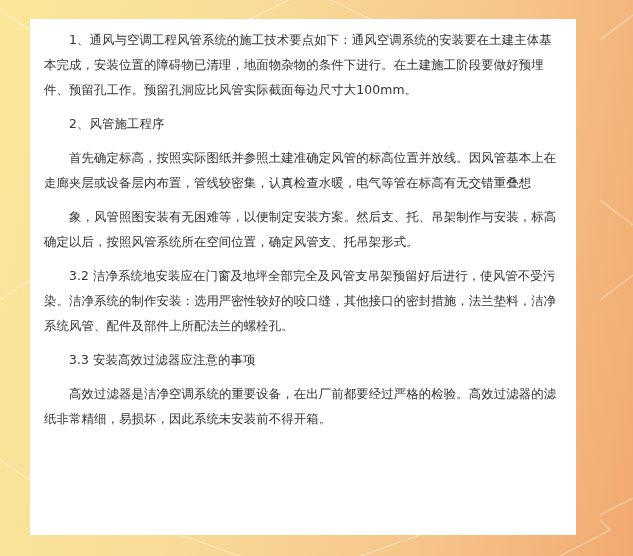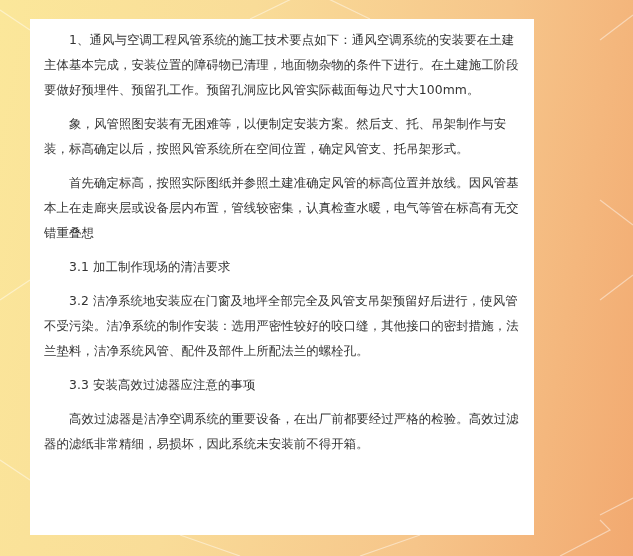--- a/index.html
+++ b/index.html
@@ -3,21 +3,21 @@
 <meta charset="utf-8">
 <style>
   html, body { margin: 0; padding: 0; }
   body {
     width: 633px; height: 556px; overflow: hidden; position: relative;
     background: linear-gradient(100deg, #fbe79a 0%, #f9dc98 35%, #f6c58a 70%, #f2a970 100%);
     font-family: "DejaVu Sans", "Liberation Sans", sans-serif;
   }
   .deco { position: absolute; inset: 0; pointer-events: none; }
   .card {
-    position: absolute; left: 30px; top: 19px; width: 504px; height: 516px;
+    position: absolute; left: 30px; top: 19px; width: 546px; height: 516px;
     background: #ffffff; box-sizing: border-box; padding: 8px 14px 0 14px;
   }
   .para {
     margin: 0 0 9px 0; font-size: 12.4px; line-height: 25px; color: #333333;
     text-indent: 25px; letter-spacing: 0.1px;
   }
 </style>
 </head>
 <body>
 
@@ -32,19 +32,19 @@
     <polyline points="600,515 633,498"></polyline>
     <polyline points="600,520 610,530 560,556"></polyline>
     <polyline points="180,535 240,556"></polyline>
     <polyline points="360,556 420,535"></polyline>
     <polyline points="600,40 633,15"></polyline>
   </g>
 </svg>
 
 <div class="card">
   <p class="para">1、通风与空调工程风管系统的施工技术要点如下：通风空调系统的安装要在土建主体基本完成，安装位置的障碍物已清理，地面物杂物的条件下进行。在土建施工阶段要做好预埋件、预留孔工作。预留孔洞应比风管实际截面每边尺寸大100mm。</p>
+  <p class="para">2、风管施工程序</p>
+  <p class="para">首先确定标高，按照实际图纸并参照土建准确定风管的标高位置并放线。因风管基本上在走廊夹层或设备层内布置，管线较密集，认真检查水暖，电气等管在标高有无交错重叠想</p>
   <p class="para">象，风管照图安装有无困难等，以便制定安装方案。然后支、托、吊架制作与安装，标高确定以后，按照风管系统所在空间位置，确定风管支、托吊架形式。</p>
-  <p class="para">首先确定标高，按照实际图纸并参照土建准确定风管的标高位置并放线。因风管基本上在走廊夹层或设备层内布置，管线较密集，认真检查水暖，电气等管在标高有无交错重叠想</p>
-  <p class="para">3.1 加工制作现场的清洁要求</p>
   <p class="para">3.2 洁净系统地安装应在门窗及地坪全部完全及风管支吊架预留好后进行，使风管不受污染。洁净系统的制作安装：选用严密性较好的咬口缝，其他接口的密封措施，法兰垫料，洁净系统风管、配件及部件上所配法兰的螺栓孔。</p>
   <p class="para">3.3 安装高效过滤器应注意的事项</p>
   <p class="para">高效过滤器是洁净空调系统的重要设备，在出厂前都要经过严格的检验。高效过滤器的滤纸非常精细，易损坏，因此系统未安装前不得开箱。</p>
 </div>
 
 </body></html>

